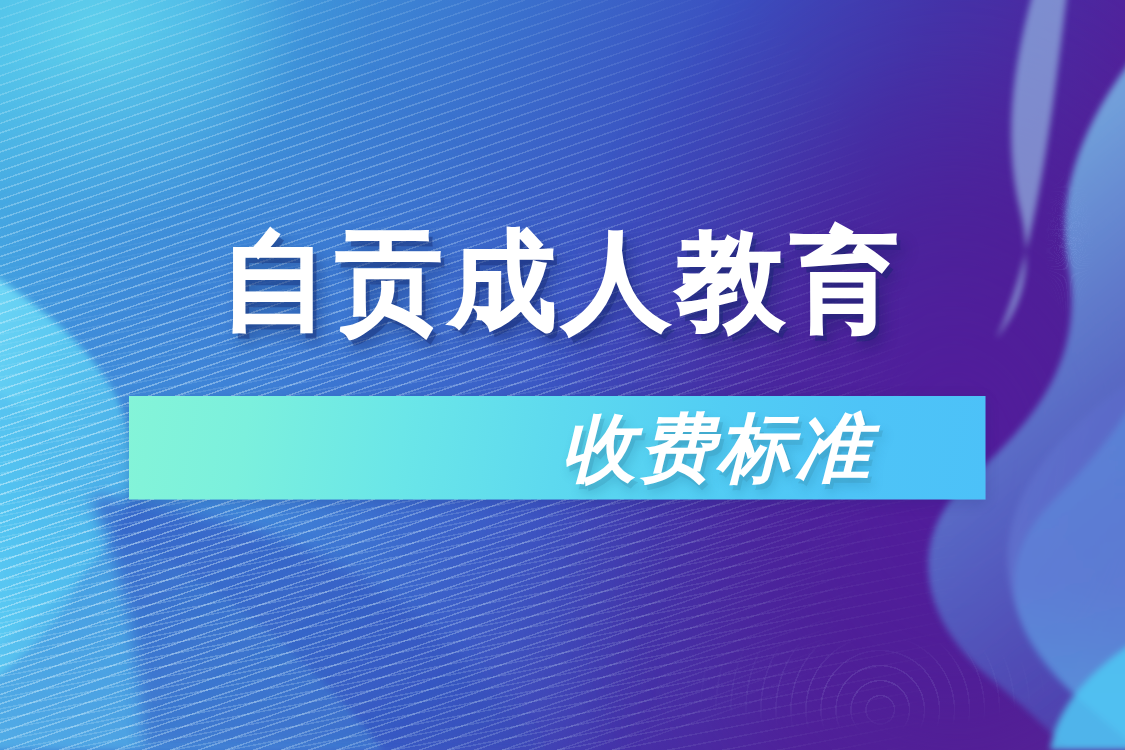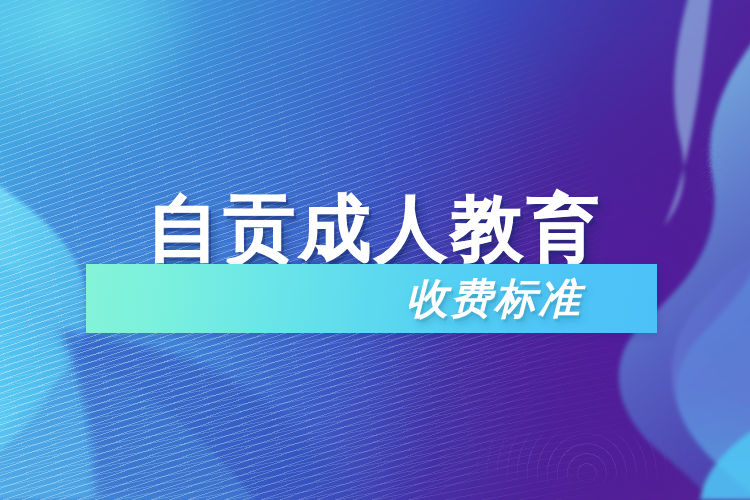--- a/index.html
+++ b/index.html
@@ -141,42 +141,41 @@
     text-align:center;
     font-size:72px;
     font-weight:bold;
     letter-spacing:4px;
     color:#ffffff;
     line-height:1;
     white-space:nowrap;
     text-shadow:
        3px 4px 0px rgba(20,40,110,.40),
        5px 7px 10px rgba(12,26,80,.35);
-    margin-top: 40px;
     -webkit-text-stroke:1px #ffffff;
   }
 
   
   .bar{
     position:absolute;
     left:86px;top:264px;width:571px;height:69px;
     background:linear-gradient(100deg,
         #84f4d8 0%,
         #7bf0dd 14%,
         #6ae6e8 32%,
         #5dd9ef 50%,
         #52cdf4 68%,
         #4ec4f7 84%,
         #4cc1f8 100%);
     box-shadow:0 2px 8px rgba(20,40,110,.18);
   }
   .bar-text{
     position:absolute;
     right:168px;top:273px;
-    font-size:42px;
+    font-size:50px;
     font-weight:bold;
     font-style:italic;
     letter-spacing:2px;
     color:#ffffff;
     line-height:52px;
     white-space:nowrap;
     text-shadow:
        2px 3px 0px rgba(60,150,180,.32),
        3px 5px 7px rgba(30,110,150,.30);
   }

